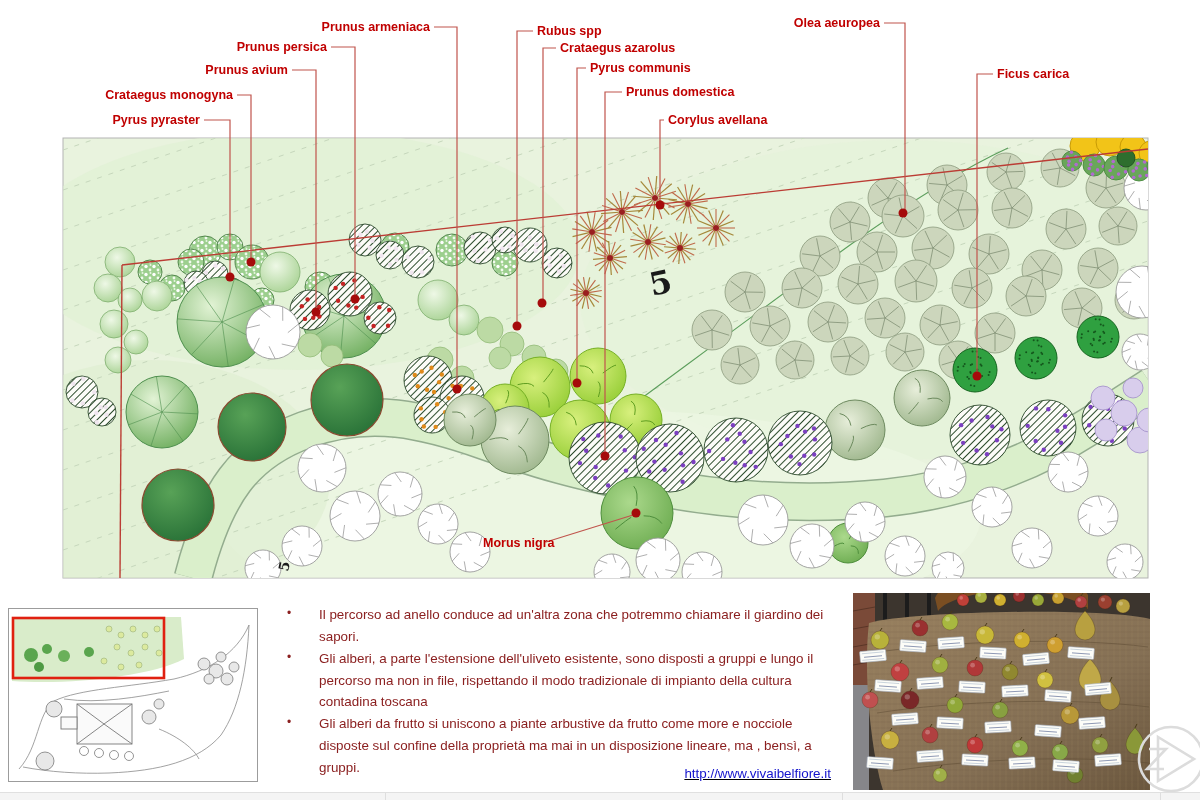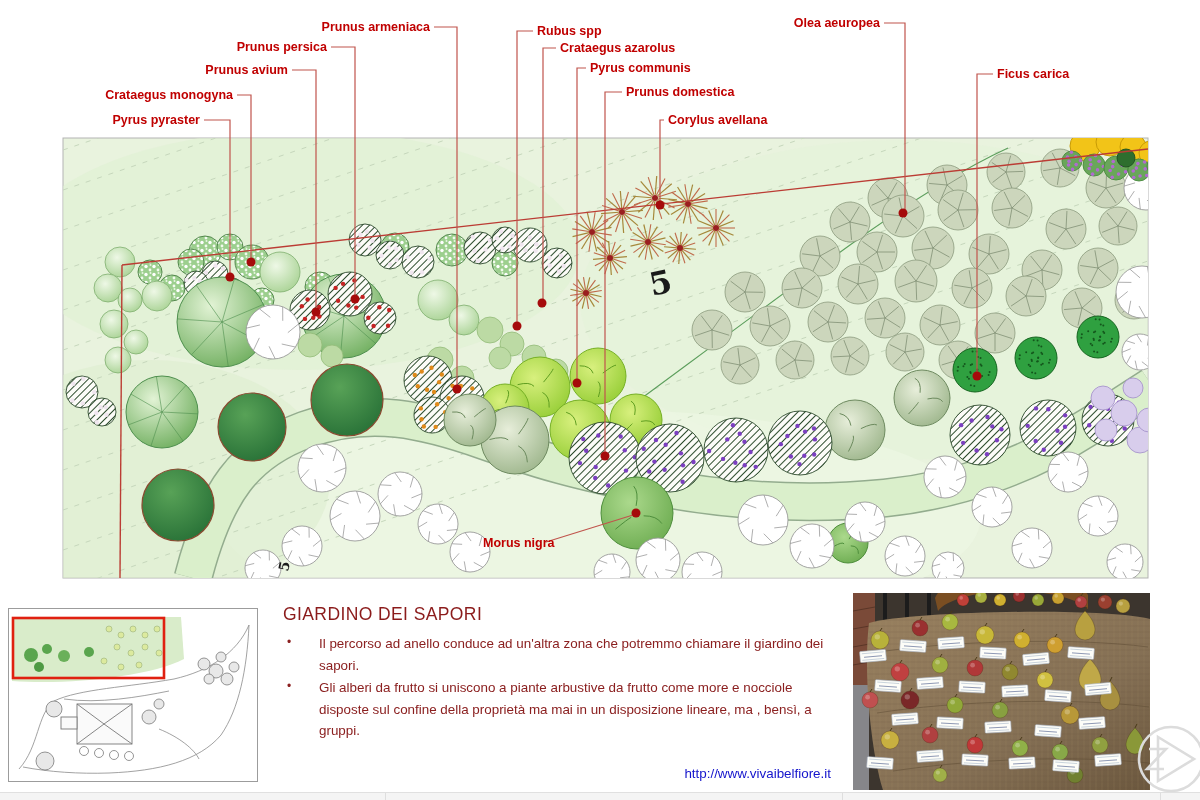--- a/index.html
+++ b/index.html
@@ -41,21 +41,21 @@
   .lilac{fill:#d8cdec;stroke:#a795cc;stroke-width:.9;}
   
   #map-box{position:absolute;left:8px;top:608px;width:248px;height:172px;background:#fff;
            border:1.5px solid #9c9c9c;}
   
   #info{position:absolute;left:283px;top:604px;width:548px;}
   #info h1{margin:0 0 8px 0;font-size:17.5px;font-weight:400;letter-spacing:.4px;color:#8b1b1b;}
   #info ul{margin:0;padding:0;list-style:none;}
   #info li{position:relative;padding-left:36px;font-size:13.4px;line-height:1.63;color:#8b2020;}
   #info li::before{content:"\2022";position:absolute;left:4px;top:0;color:#8b2020;font-size:12px;}
-  #site-url{position:absolute;left:283px;top:764px;width:548px;text-align:right;}
+  #site-url{position:absolute;left:283px;top:764px;width:548px;text-align:right;text-decoration:underline;}
   #site-url a{color:#1414cc;font-size:13.4px;text-decoration:none;}
   
   #photo-svg{position:absolute;left:853px;top:593px;}
   .card{fill:#fdfdf8;stroke:#aab4c4;stroke-width:.6;}
   .card-line{stroke:#51618f;stroke-width:.9;opacity:.7;}
   .card-border{stroke:#7f97b4;stroke-width:.5;opacity:.8;}
   
   #watermark{position:absolute;left:1136px;top:722px;}
   .wm{stroke:#dcdcdc;stroke-width:2.6;fill:none;}
   
@@ -1596,23 +1596,23 @@
           <circle cx="95" cy="52" r="3"></circle>
             <circle cx="112" cy="58" r="3"></circle>
             <circle cx="130" cy="56" r="3"></circle>
         </g>
       </g>
       <rect x="4" y="9" width="151" height="60" fill="none" stroke="#e02010" stroke-width="2.6"></rect>
     </svg>
   </div>
 
   <div id="info">
-    <h1>GIARDINO DEI SAPORI</h1>
     <ul>
       <li>Il percorso ad anello conduce ad un'altra zona che potremmo chiamare il giardino dei sapori.</li>
+      <li>Gli alberi, a parte l'estensione dell'uliveto esistente, sono disposti a gruppi e lungo il percorso ma non in file, rispettando il modo tradizionale di impianto della cultura contadina toscana</li>
       <li>Gli alberi da frutto si uniscono a piante arbustive da frutto come more e nocciole disposte sul confine della proprietà ma mai in un disposizione lineare, ma , bensì, a gruppi.</li>
     </ul>
   </div>
   <div id="site-url">
     <a href="#">http://www.vivaibelfiore.it</a>
   </div>
 
   <svg id="photo-svg" width="297" height="197" viewBox="0 0 297 197">
     <defs>
       <linearGradient id="gradBurlap" x1="0" y1="0" x2="1" y2="1">

